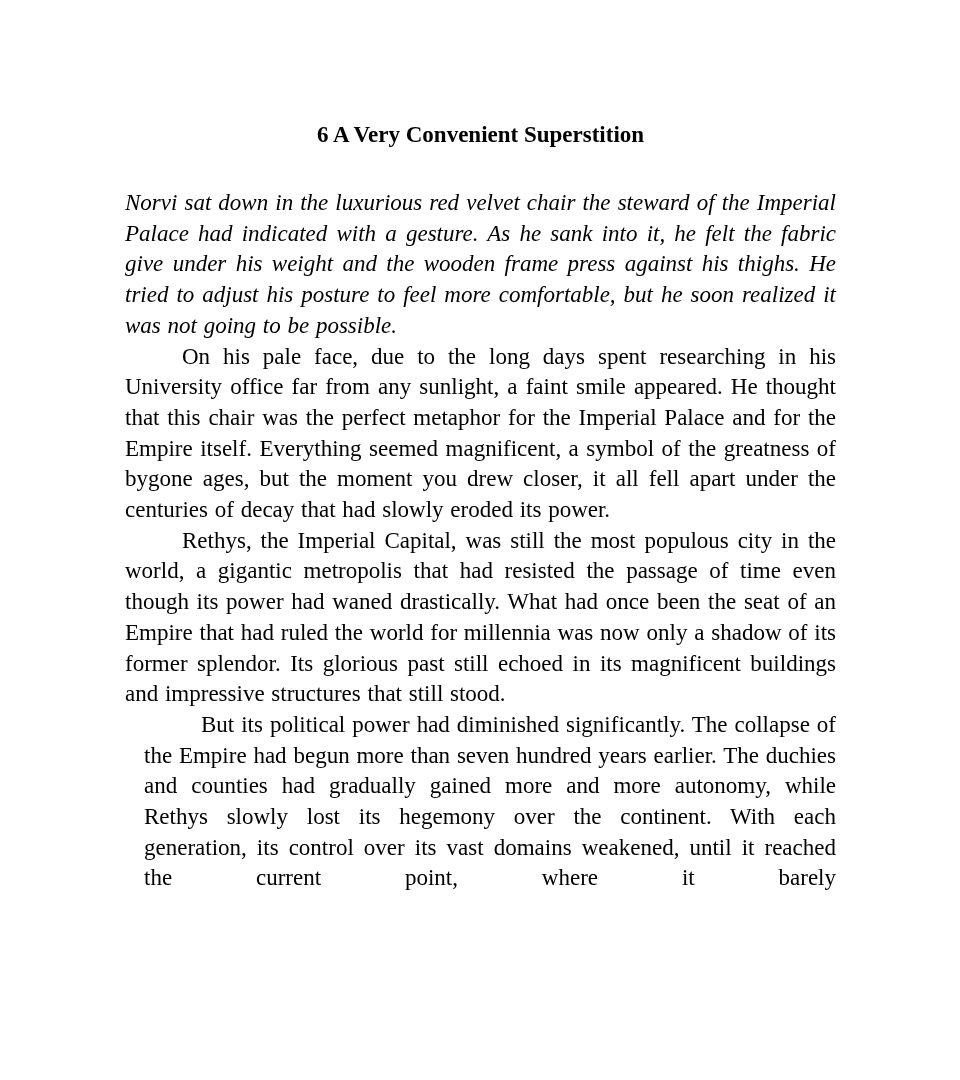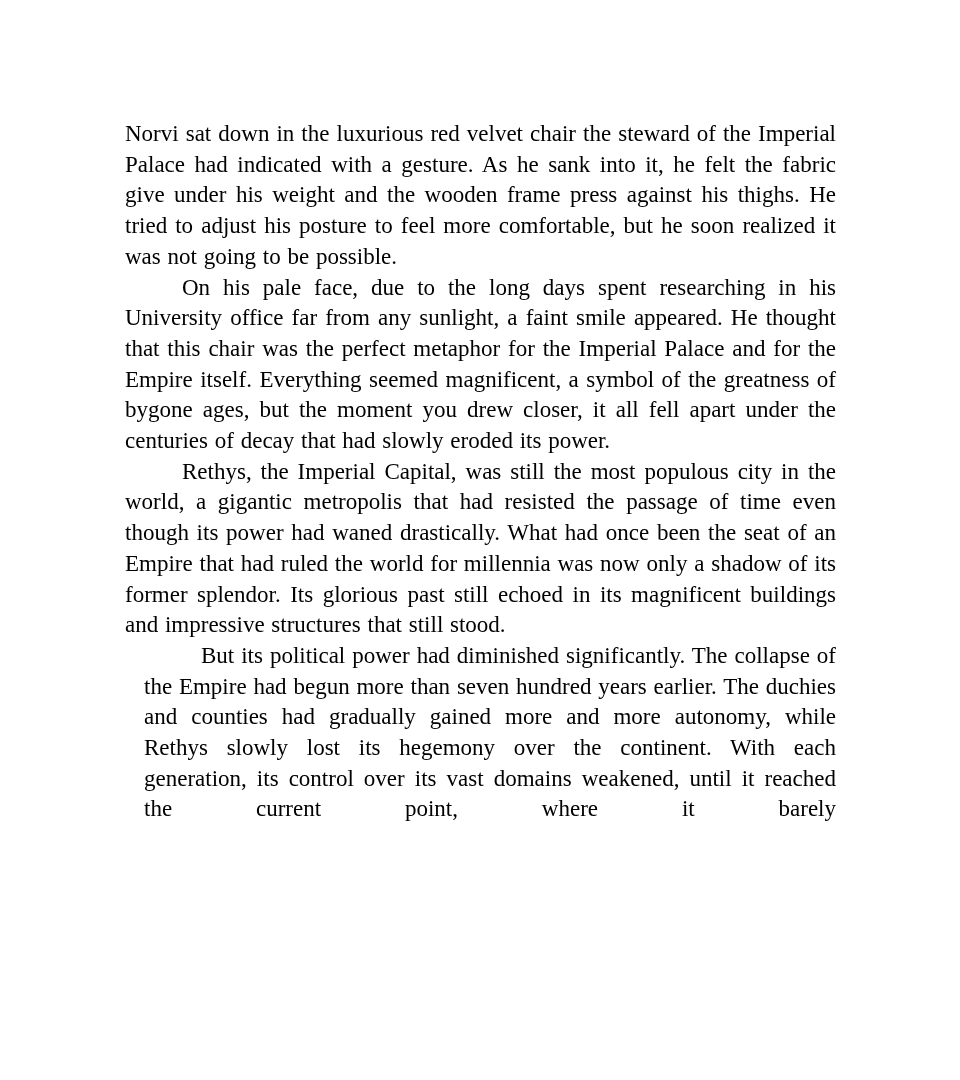--- a/index.html
+++ b/index.html
@@ -32,30 +32,32 @@
     .body-text p {
       margin: 0;
       font-size: 23px;
       line-height: 30.7px;
       text-align: justify;
       text-indent: 57px;
       word-spacing: 1px;
     }
     .body-text p.first {
       text-indent: 0;
+      font-style: italic;
     }
     .body-text p.continues {
       
       text-align-last: justify;
       margin-left: 19px;
     }
   </style>
 </head>
 <body>
 
 <div class="page">
+  <h1 class="chapter-title">6 A Very Convenient Superstition</h1>
   <div class="body-text">
     <p class="first">Norvi sat down in the luxurious red velvet chair the steward of the Imperial Palace had indicated with a gesture. As he sank into it, he felt the fabric give under his weight and the wooden frame press against his thighs. He tried to adjust his posture to feel more comfortable, but he soon realized it was not going to be possible.</p>
     <p>On his pale face, due to the long days spent researching in his University office far from any sunlight, a faint smile appeared. He thought that this chair was the perfect metaphor for the Imperial Palace and for the Empire itself. Everything seemed magnificent, a symbol of the greatness of bygone ages, but the moment you drew closer, it all fell apart under the centuries of decay that had slowly eroded its power.</p>
     <p>Rethys, the Imperial Capital, was still the most populous city in the world, a gigantic metropolis that had resisted the passage of time even though its power had waned drastically. What had once been the seat of an Empire that had ruled the world for millennia was now only a shadow of its former splendor. Its glorious past still echoed in its magnificent buildings and impressive structures that still stood.</p>
     <p class="continues">But its political power had diminished significantly. The collapse of the Empire had begun more than seven hundred years earlier. The duchies and counties had gradually gained more and more autonomy, while Rethys slowly lost its hegemony over the continent. With each generation, its control over its vast domains weakened, until it reached the current point, where it barely</p>
   </div>
 </div>
 
 </body></html>

